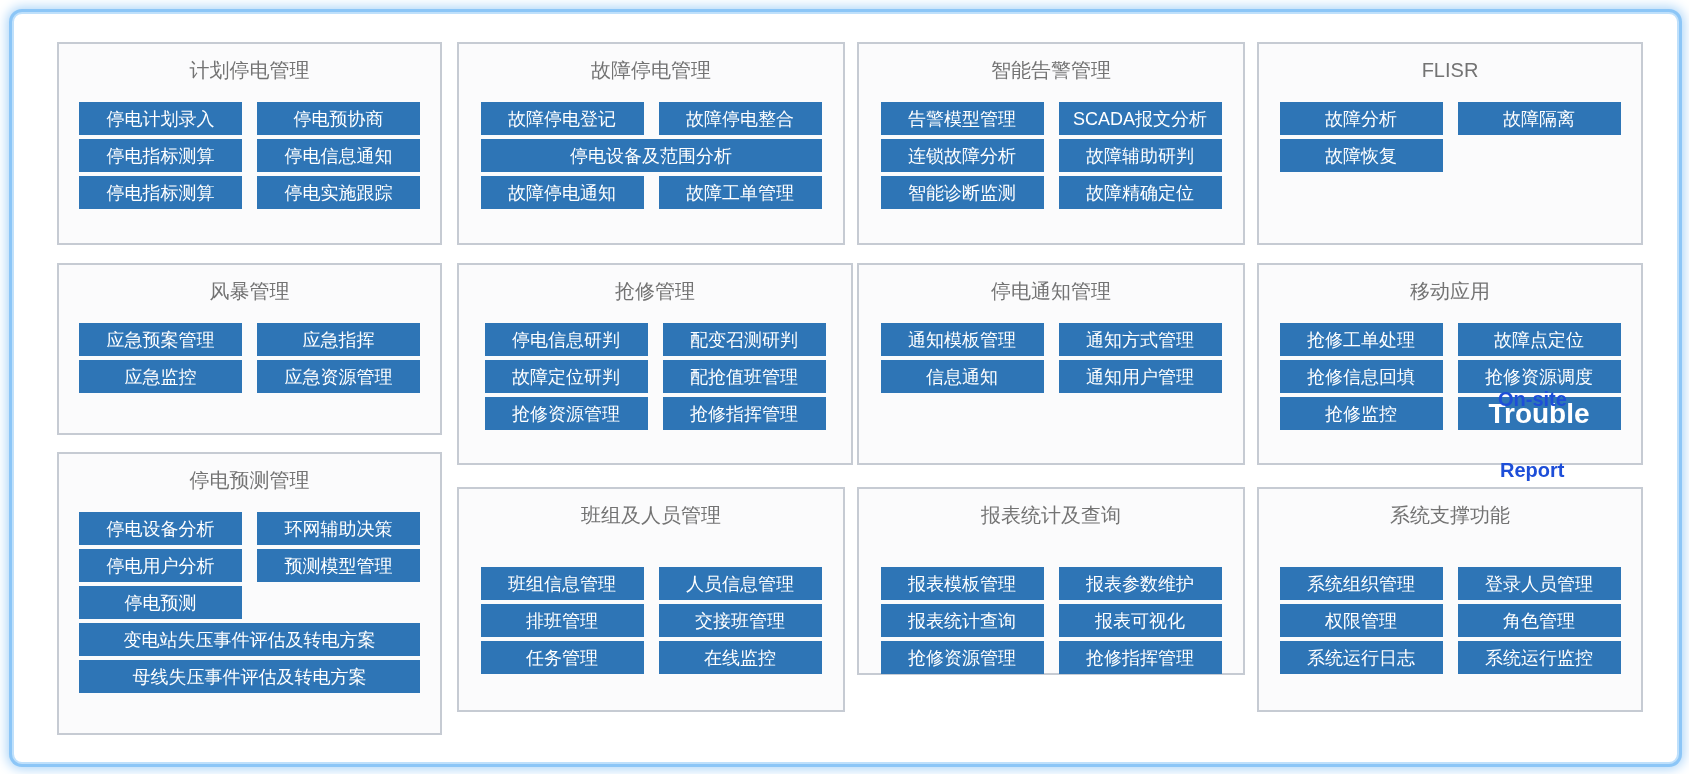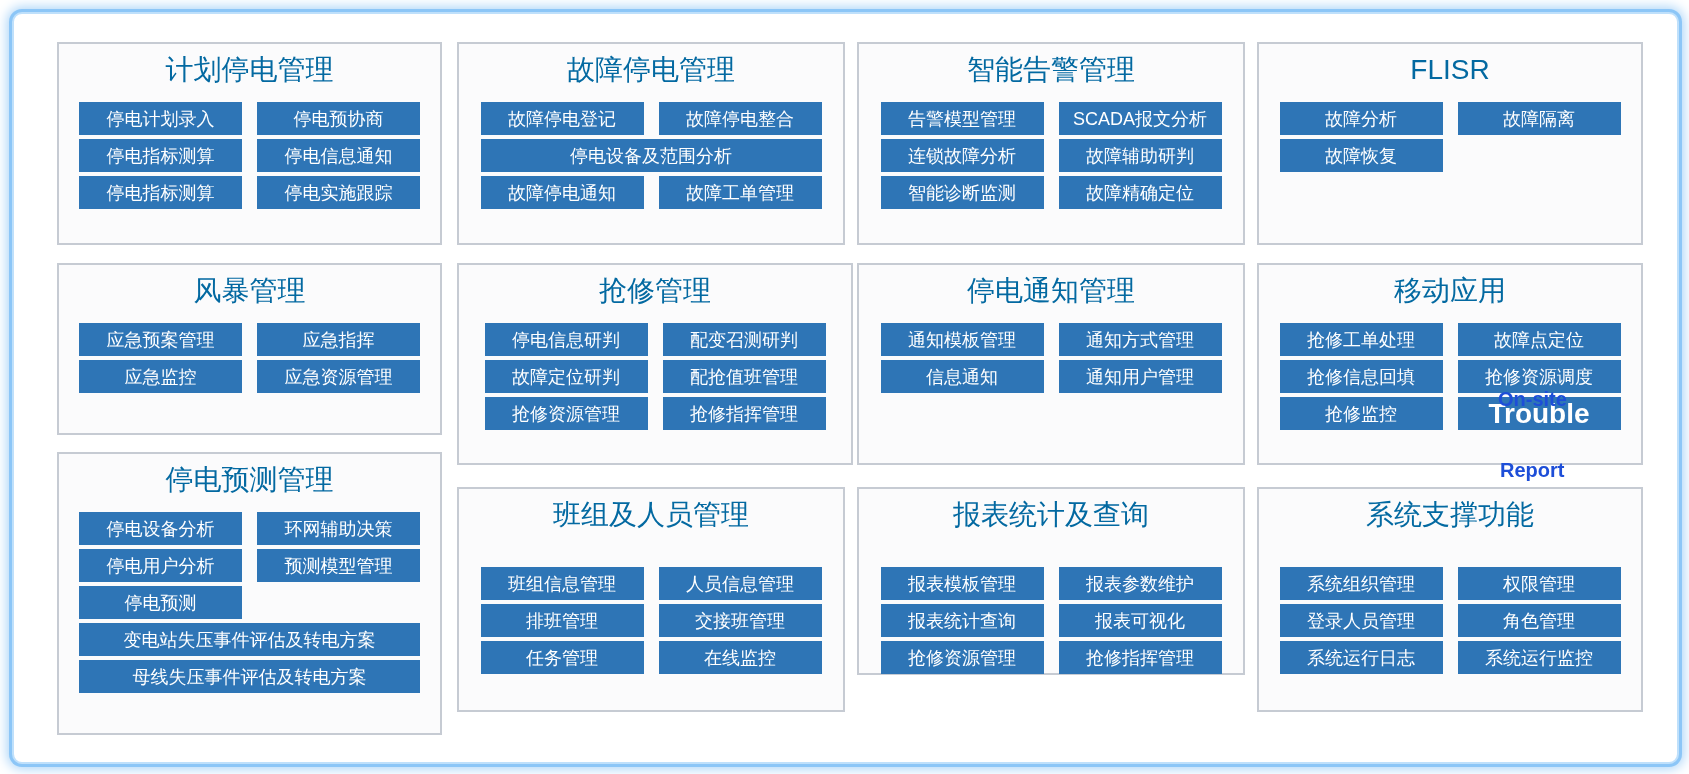--- a/index.html
+++ b/index.html
@@ -13,21 +13,21 @@
     border:2px solid #bfe0fb;
     box-shadow:0 0 0 3px #8cc6f7,0 0 12px 5px #aad4f8;
     z-index:0;
   }
   .panel{
     position:absolute;box-sizing:border-box;z-index:1;
     background:#fbfbfc;border:2px solid #c6cbd3;
     display:flex;flex-direction:column;align-items:center;
   }
   .panel-title{
-    margin:8px 0 0 0;font-size:28px;font-weight:400;color:#0369a1;
+    margin:8px 0 0 0;font-size:20px;font-weight:400;color:#737373;
     line-height:36px;white-space:nowrap;
   }
   .btn-grid{
     display:grid;grid-template-columns:163px 163px;gap:4px 15px;margin-top:14px;
   }
   .spread .btn-grid{margin-top:34px;}
   .btn{
     height:33px;background:#2e75b6;color:#ffffff;font-size:18px;
     display:flex;align-items:center;justify-content:center;
     white-space:nowrap;cursor:pointer;
@@ -173,19 +173,19 @@
       <div class="btn">报表统计查询</div>
       <div class="btn">报表可视化</div>
       <div class="btn">抢修资源管理</div>
       <div class="btn">抢修指挥管理</div>
     </div>
   </section>
 <section class="panel p-system spread">
     <h2 class="panel-title">系统支撑功能</h2>
     <div class="btn-grid">
       <div class="btn">系统组织管理</div>
+      <div class="btn">登录人员管理</div>
       <div class="btn">权限管理</div>
-      <div class="btn">登录人员管理</div>
       <div class="btn">角色管理</div>
       <div class="btn">系统运行日志</div>
       <div class="btn">系统运行监控</div>
     </div>
   </section>
 
 </body></html>

